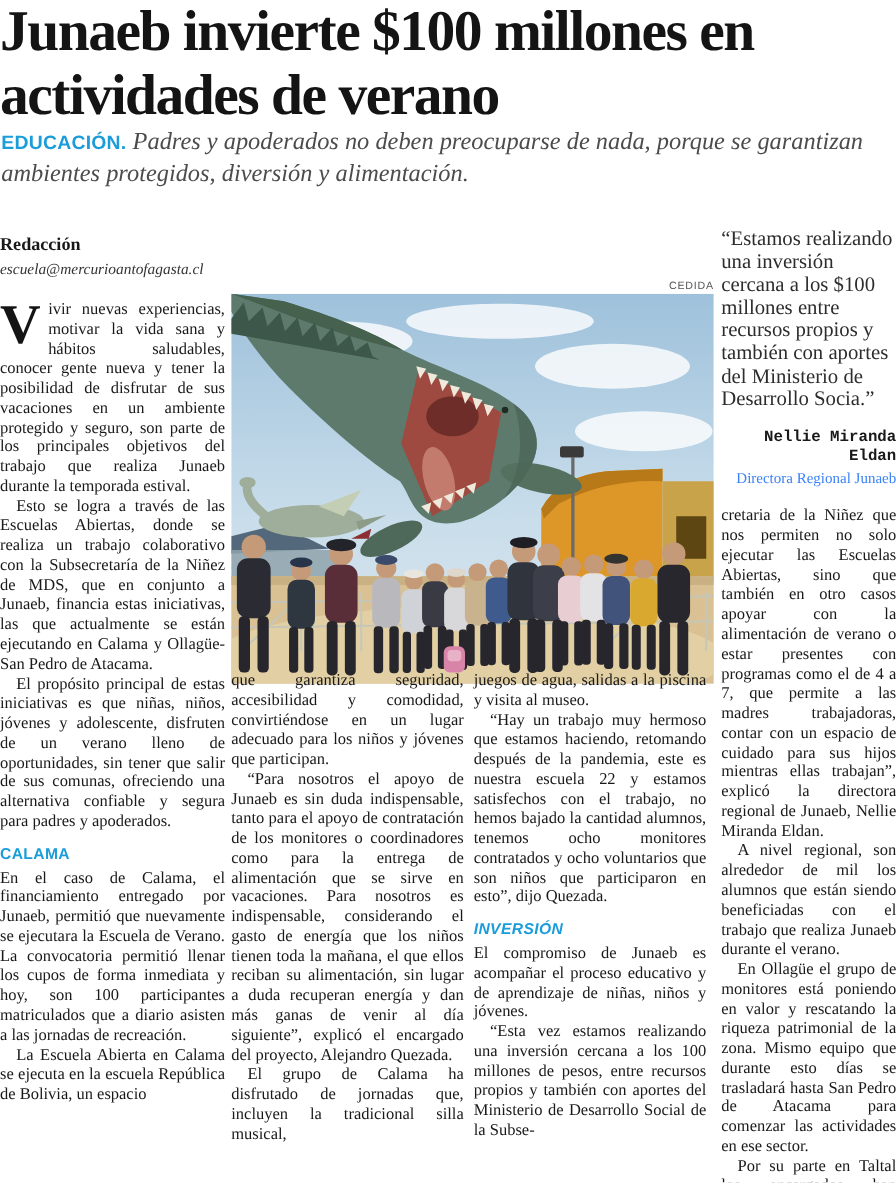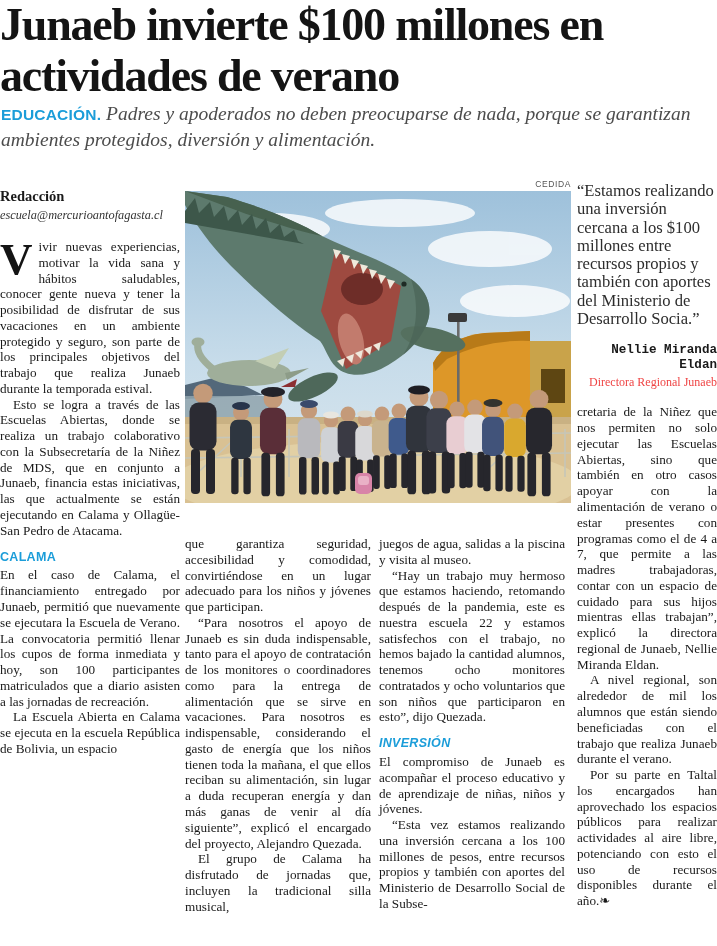--- a/index.html
+++ b/index.html
@@ -29,46 +29,47 @@
   .byline-email{font-style:italic;font-size:12.3px;color:#333;margin-top:3px;}
 
   .dropcap{float:left;font-size:45px;line-height:36px;font-weight:bold;
         padding:2px 6px 0 0;color:#141414;}
 
   .subhead{font-family:"Liberation Sans", sans-serif;font-weight:bold;font-size:12.5px;
         letter-spacing:.3px;margin:11px 0 3px 0;text-align:left;}
 
   .photo-block{position:absolute;left:185px;top:179px;width:386px;}
   .credit{font-family:"Liberation Sans", sans-serif;font-size:8.5px;color:#555;
-        text-align:right;letter-spacing:.6px;margin-bottom:2px;}
+        text-align:right;letter-spacing:.6px;margin-bottom:2px;margin-top:44px;}
   .photo-svg{display:block;width:386px;height:312px;}
   .caption{font-family:"Liberation Sans", sans-serif;font-weight:bold;font-size:10px;
         color:#2e2e2e;margin-top:7px;letter-spacing:.15px;text-align:left;}
 
   .quote-text{font-size:16.6px;line-height:1.1;color:#2d2d2d;text-align:left;margin:0;}
   .quote-author{margin-top:15px;text-align:right;font-weight:bold;font-size:12.6px;font-family:Liberation Mono, monospace;}
-  .quote-author-title{text-align:right;font-size:12px;color:#ef4444;margin-top:2px;}
+  .quote-author-title{text-align:right;font-size:12px;color:#3b82f6;margin-top:2px;}
   .col4-body{margin-top:15px;}
 </style>
 </head>
 <body>
 
 <div class="page">
 
   <h1 class="headline">Junaeb invierte $100 millones en actividades de verano</h1>
 
   <p class="deck"><span class="kicker" style="color:#1b9dd9;">EDUCACIÓN.</span> <span>Padres y apoderados no deben preocuparse de nada, porque se garantizan ambientes protegidos, diversión y alimentación.</span></p>
 
   <div class="bodycol col1">
     <div class="byline">
       <div class="byline-author">Redacción</div>
       <div class="byline-email">escuela@mercurioantofagasta.cl</div>
     </div>
     <p class="para"><span class="dropcap">V</span><span>ivir nuevas experiencias, motivar la vida sana y hábitos saludables, conocer gente nueva y tener la posibilidad de disfrutar de sus vacaciones en un ambiente protegido y seguro, son parte de los principales objetivos del trabajo que realiza Junaeb durante la temporada estival.</span></p>
     <p class="para ind">Esto se logra a través de las Escuelas Abiertas, donde se realiza un trabajo colaborativo con la Subsecretaría de la Niñez de MDS, que en conjunto a Junaeb, financia estas iniciativas, las que actualmente se están ejecutando en Calama y Ollagüe-San Pedro de Atacama.</p>
+    <p class="para ind">El propósito principal de estas iniciativas es que niñas, niños, jóvenes y adolescente, disfruten de un verano lleno de oportunidades, sin tener que salir de sus comunas, ofreciendo una alternativa confiable y segura para padres y apoderados.</p>
     <h3 class="subhead" style="color:#1b9dd9;">CALAMA</h3>
     <p class="para">En el caso de Calama, el financiamiento entregado por Junaeb, permitió que nuevamente se ejecutara la Escuela de Verano. La convocatoria permitió llenar los cupos de forma inmediata y hoy, son 100 participantes matriculados que a diario asisten a las jornadas de recreación.</p>
     <p class="para ind">La Escuela Abierta en Calama se ejecuta en la escuela República de Bolivia, un espacio</p>
   </div>
 
   <div class="photo-block">
     <div class="credit">CEDIDA</div>
     <svg class="photo-svg" viewBox="0 0 386 312" preserveAspectRatio="none">
       <defs>
         <linearGradient id="sky" x1="0" y1="0" x2="0" y2="1">
@@ -196,20 +197,21 @@
     </svg>
   </div>
 
   <div class="bodycol col4">
     <p class="quote-text">“Estamos realizando una inversión cercana a los $100 millones entre recursos propios y también con aportes del Ministerio de Desarrollo Socia.”</p>
     <div class="quote-author">Nellie Miranda Eldan</div>
     <div class="quote-author-title">Directora Regional Junaeb</div>
     <div class="col4-body">
       <p class="para">cretaria de la Niñez que nos permiten no solo ejecutar las Escuelas Abiertas, sino que también en otro casos apoyar con la alimentación de verano o estar presentes con programas como el de 4 a 7, que permite a las madres trabajadoras, contar con un espacio de cuidado para sus hijos mientras ellas trabajan”, explicó la directora regional de Junaeb, Nellie Miranda Eldan.</p>
       <p class="para ind">A nivel regional, son alrededor de mil los alumnos que están siendo beneficiadas con el trabajo que realiza Junaeb durante el verano.</p>
+      <p class="para ind">En Ollagüe el grupo de monitores está poniendo en valor y rescatando la riqueza patrimonial de la zona. Mismo equipo que durante esto días se trasladará hasta San Pedro de Atacama para comenzar las actividades en ese sector.</p>
       <p class="para ind">Por su parte en Taltal los encargados han aprovechado los espacios públicos para realizar actividades al aire libre, potenciando con esto el uso de recursos disponibles durante el año.❧</p>
     </div>
   </div>
 
   <div class="bodycol col2">
     <p class="para">que garantiza seguridad, accesibilidad y comodidad, convirtiéndose en un lugar adecuado para los niños y jóvenes que participan.</p>
     <p class="para ind">“Para nosotros el apoyo de Junaeb es sin duda indispensable, tanto para el apoyo de contratación de los monitores o coordinadores como para la entrega de alimentación que se sirve en vacaciones. Para nosotros es indispensable, considerando el gasto de energía que los niños tienen toda la mañana, el que ellos reciban su alimentación, sin lugar a duda recuperan energía y dan más ganas de venir al día siguiente”, explicó el encargado del proyecto, Alejandro Quezada.</p>
     <p class="para ind">El grupo de Calama ha disfrutado de jornadas que, incluyen la tradicional silla musical,</p>
   </div>
 

